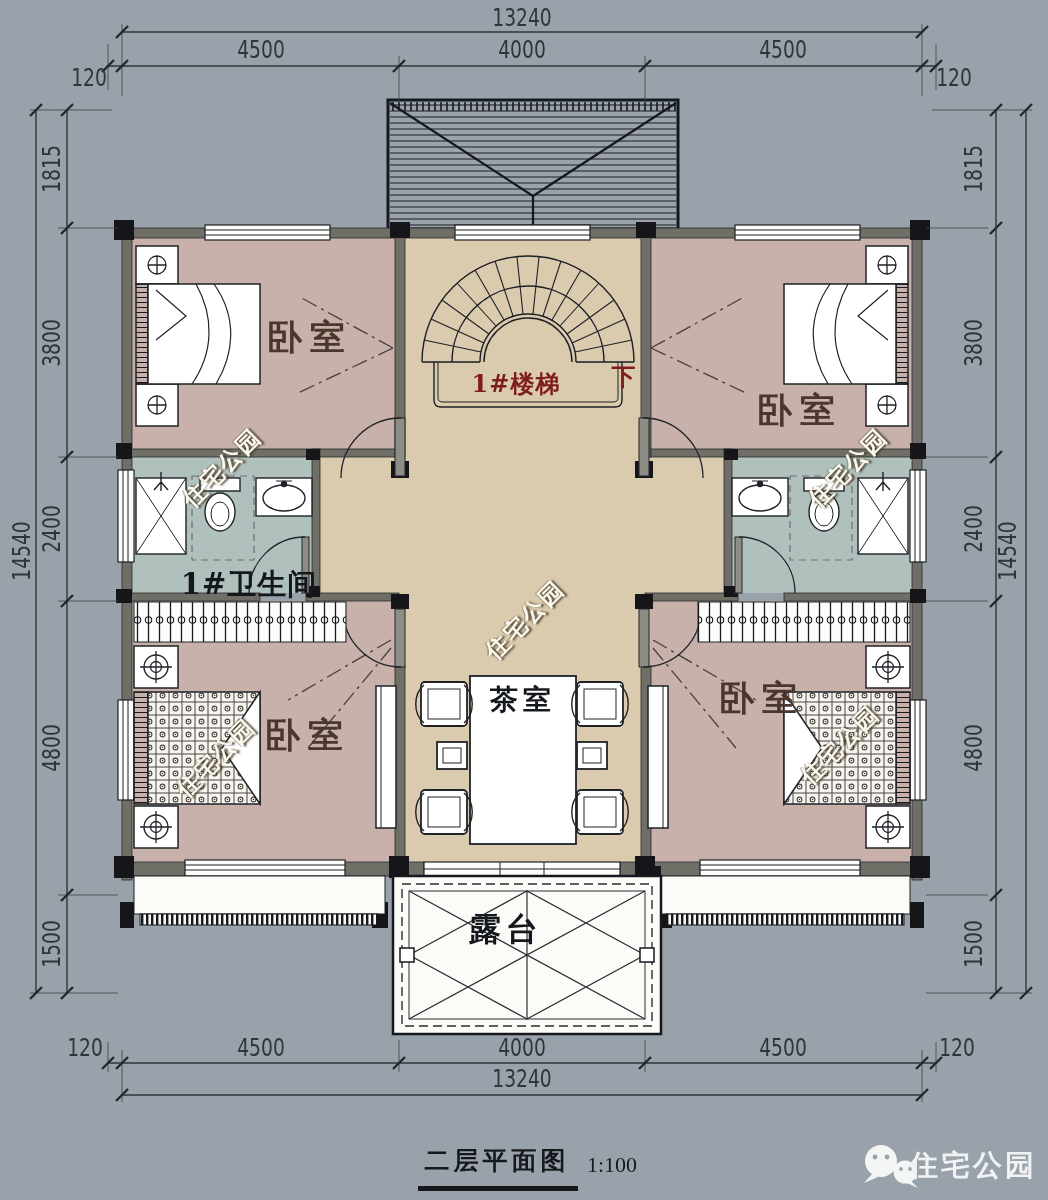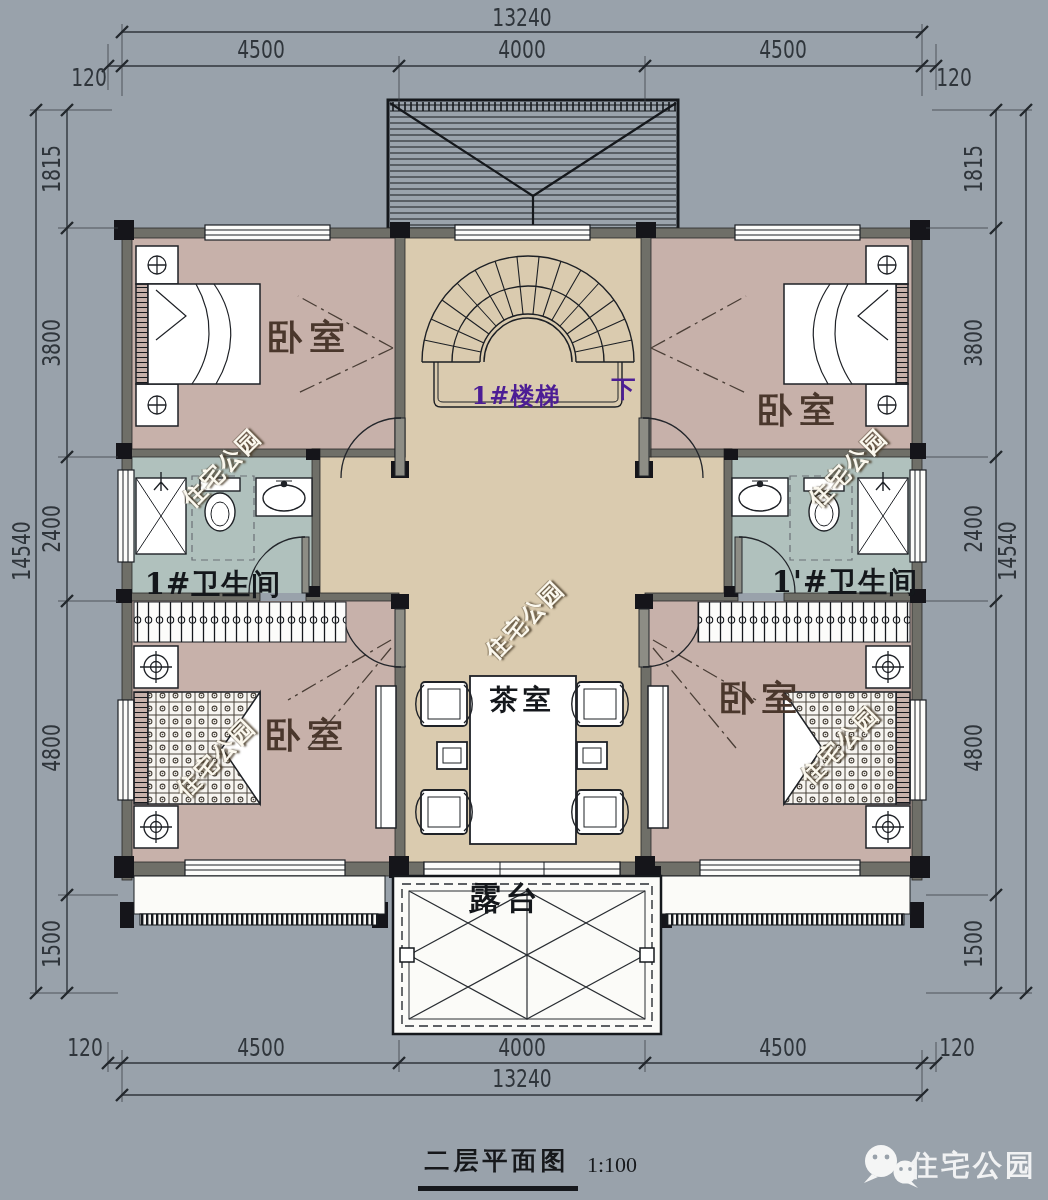--- a/index.html
+++ b/index.html
@@ -8,24 +8,24 @@
     background:#99a2ab;
     font-family:"DejaVu Sans","Liberation Sans",sans-serif;
   }
   #stage{position:absolute;left:0;top:0;width:1048px;height:1064px;}
   svg.plan{position:absolute;left:0;top:0;}
   .lbl{position:absolute;transform:translate(-50%,-50%);white-space:nowrap;color:#2f353b;}
   .dim{font-size:24px;transform:translate(-50%,-50%) scaleX(.78);}
   .dimv{font-size:24px;transform:translate(-50%,-50%) rotate(-90deg) scaleX(.78);}
   .room{font-family:"DejaVu Serif","Liberation Serif",serif;font-weight:700;}
   .bedroom{font-size:35px;color:#4a372c;letter-spacing:8px;}
-  .bath{font-size:29px;color:#14171b;letter-spacing:1px;}
+  .bath{font-size:29px;color:#14171b;letter-spacing:1px;margin-left:36px;}
   .tea{font-size:28px;color:#14171b;letter-spacing:5px;}
-  .terrace{font-size:32px;color:#14171b;letter-spacing:5px;}
-  .stair{font-size:24px;color:#4c1d95;letter-spacing:1px;margin-top:12px;}
+  .terrace{font-size:32px;color:#14171b;letter-spacing:5px;margin-top:31px;}
+  .stair{font-size:24px;color:#7f1d1d;letter-spacing:1px;}
   .wm{
     font-size:23px;font-weight:700;color:#fbf8ee;letter-spacing:2px;
     transform:translate(-50%,-50%) rotate(-45deg);
     text-shadow:2px 2px 2px rgba(70,58,38,.85), -1px -1px 0 rgba(70,58,38,.35);
   }
   .title{font-family:"DejaVu Serif","Liberation Serif",serif;font-size:25px;font-weight:700;color:#16181b;letter-spacing:4px;}
   .scale{font-family:Liberation Serif, serif;font-size:22px;color:#16181b;}
   .brand{font-size:29px;font-weight:700;color:#f1f2f3;letter-spacing:3px;}
 </style>
 </head>
@@ -424,21 +424,20 @@
 <span class="lbl dimv" style="left:974px;top:529px">2400</span>
 <span class="lbl dimv" style="left:974px;top:748px">4800</span>
 <span class="lbl dimv" style="left:974px;top:944px">1500</span>
 <span class="lbl dimv" style="left:1008px;top:551px">14540</span>
 
 <span class="lbl room bedroom" style="left:310px;top:337px">卧室</span>
 <span class="lbl room bedroom" style="left:800px;top:410px">卧室</span>
 <span class="lbl room bedroom" style="left:308px;top:735px">卧室</span>
 <span class="lbl room bedroom" style="left:762px;top:698px">卧室</span>
 <span class="lbl room bath" style="left:213px;top:585px">1#卫生间</span>
-<span class="lbl room bath" style="left:845px;top:583px">1'#卫生间</span>
 <span class="lbl room tea" style="left:523px;top:700px">茶室</span>
 <span class="lbl room terrace" style="left:506px;top:899px">露台</span>
 <span class="lbl room stair" style="left:516px;top:384px">1#楼梯</span>
 <span class="lbl room stair" style="left:624px;top:377px">下</span>
 
 <span class="lbl wm" style="left:222px;top:468px">住宅公园</span>
 <span class="lbl wm" style="left:848px;top:468px">住宅公园</span>
 <span class="lbl wm" style="left:525px;top:620px">住宅公园</span>
 <span class="lbl wm" style="left:216px;top:758px">住宅公园</span>
 <span class="lbl wm" style="left:840px;top:745px">住宅公园</span>

